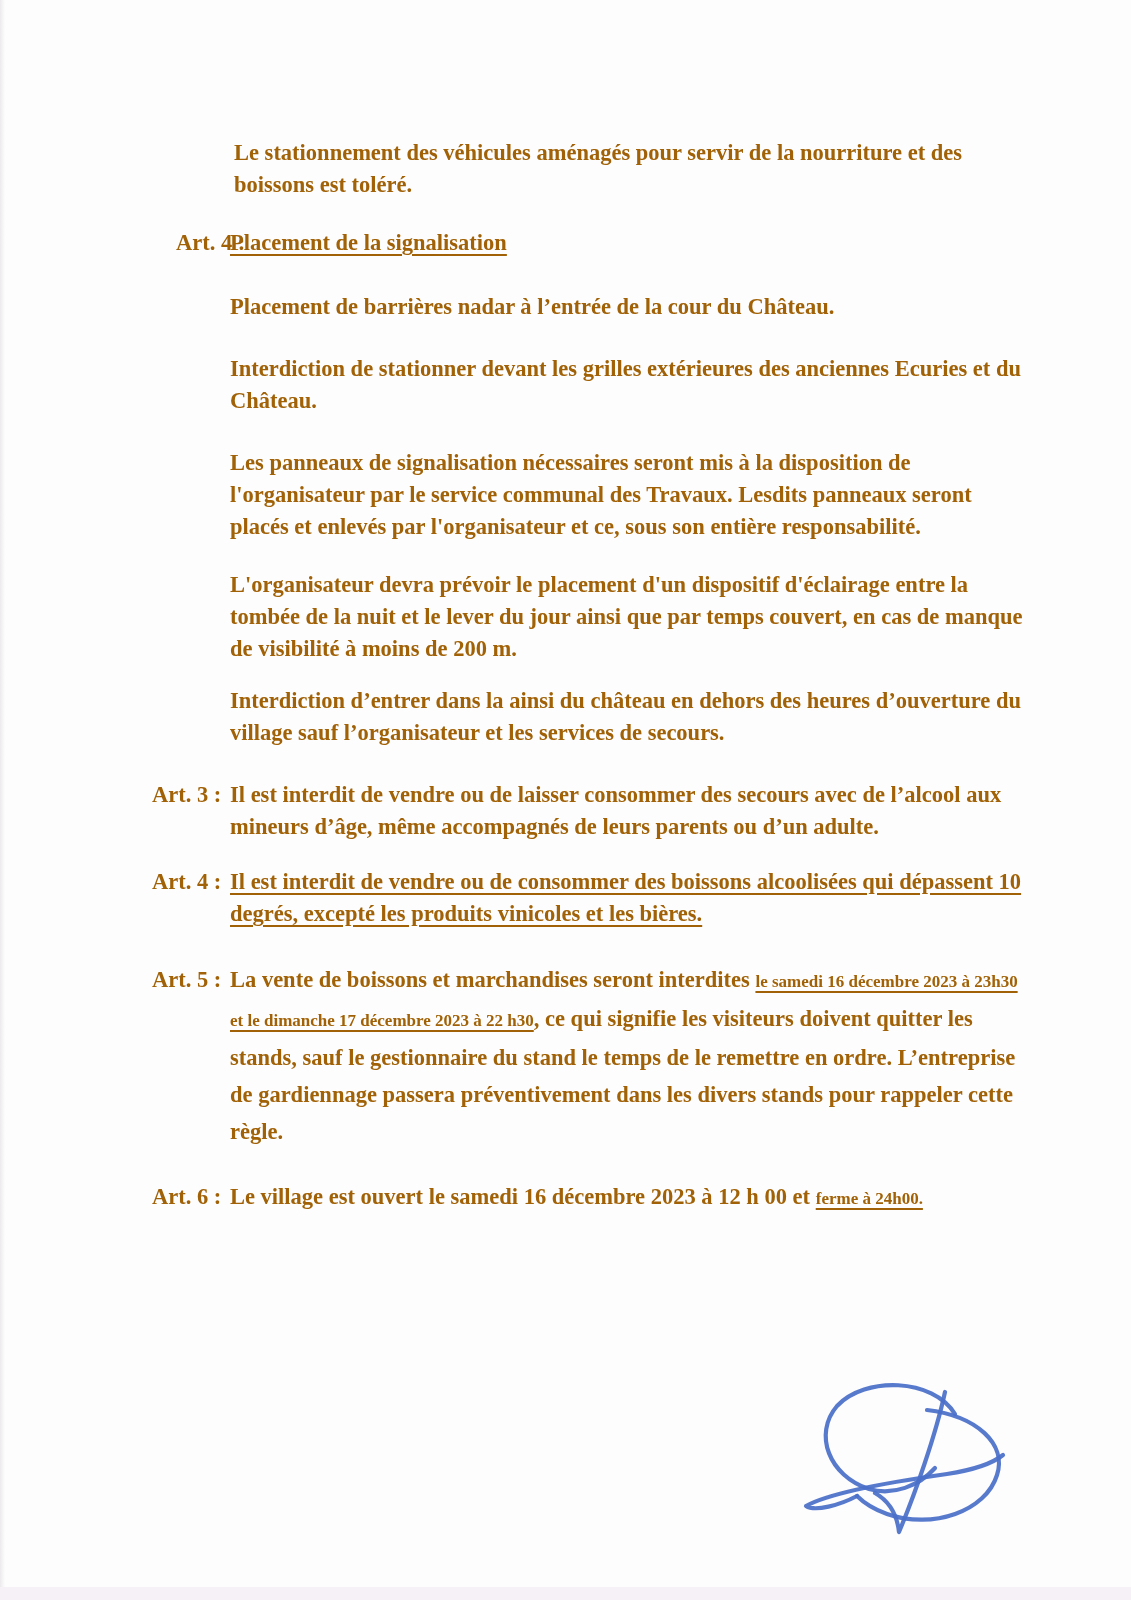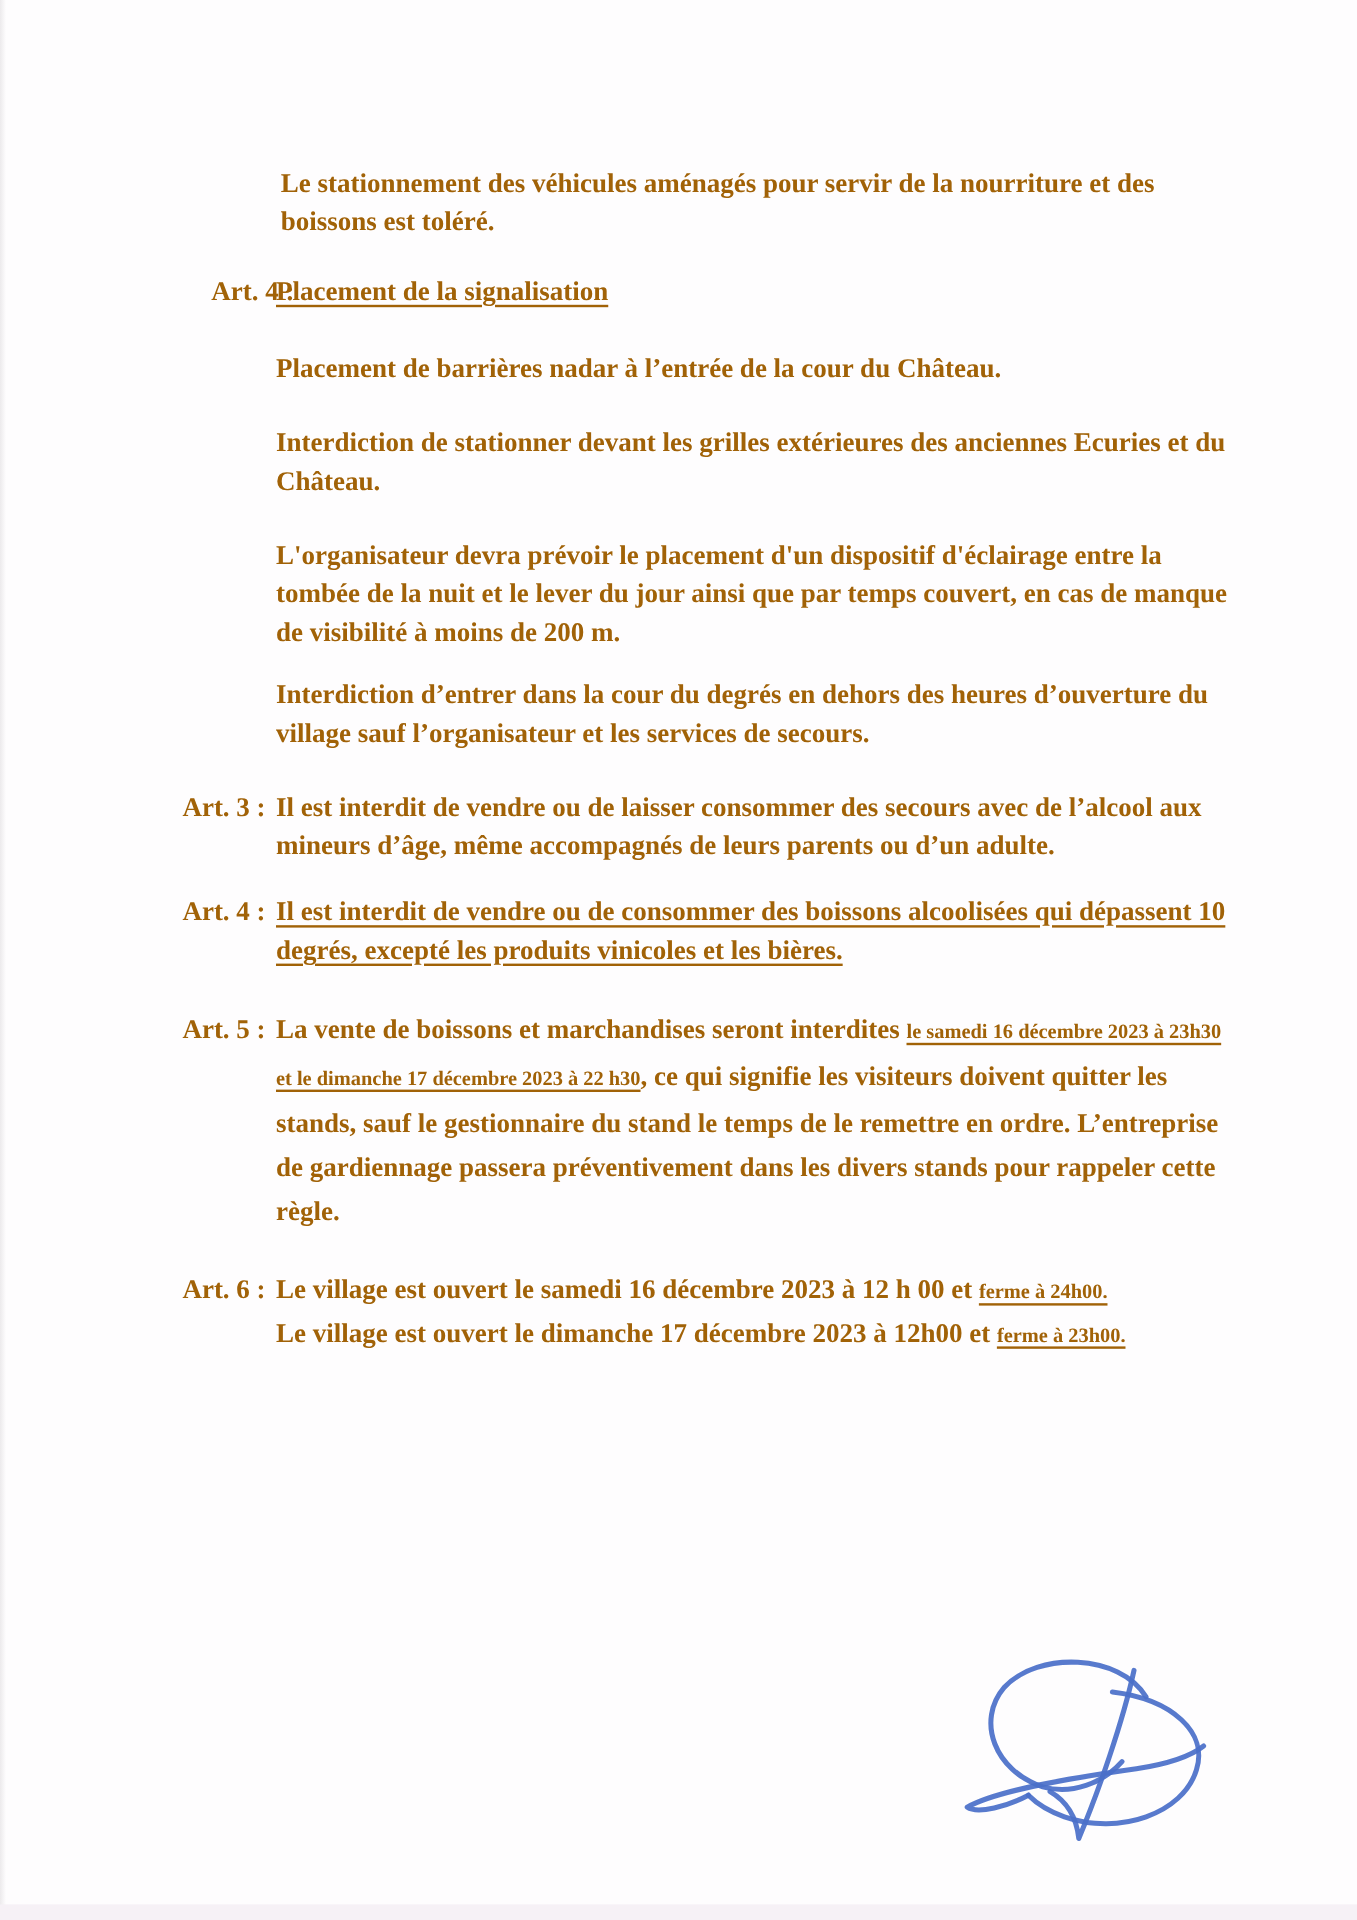--- a/index.html
+++ b/index.html
@@ -78,44 +78,44 @@
 
     <div class="art art-2">
       <span class="label">Art. 4 :</span>
       <span class="u">Placement de la signalisation</span>
     </div>
 
     <p class="ind">Placement de barrières nadar à l’entrée de la cour du Château.</p>
 
     <p class="ind">Interdiction de stationner devant les grilles extérieures des anciennes Ecuries et du Château.</p>
 
+    <p class="ind p3">Les panneaux de signalisation nécessaires seront mis à la disposition de l'organisateur par le service communal des Travaux. Lesdits panneaux seront placés et enlevés par l'organisateur et ce, sous son entière responsabilité.</p>
 
     <p class="ind tight">L'organisateur devra prévoir le placement d'un dispositif d'éclairage entre la tombée de la nuit et le lever du jour ainsi que par temps couvert, en cas de manque de visibilité à moins de 200 m.</p>
 
-    <p class="ind">Interdiction d’entrer dans la cour du degrés en dehors des heures d’ouverture du village sauf l’organisateur et les services de secours.</p>
+    <p class="ind">Interdiction d’entrer dans la ainsi du château en dehors des heures d’ouverture du village sauf l’organisateur et les services de secours.</p>
 
     <div class="art art-3">
       <span class="label">Art. 3 :</span>
       <span>Il est interdit de vendre ou de laisser consommer des secours avec de l’alcool aux mineurs d’âge, même accompagnés de leurs parents ou d’un adulte.</span>
     </div>
 
     <div class="art art-4">
       <span class="label">Art. 4 :</span>
       <span class="u">Il est interdit de vendre ou de consommer des boissons alcoolisées qui dépassent 10 degrés, excepté les produits vinicoles et les bières.</span>
     </div>
 
     <div class="art art-5">
       <span class="label">Art. 5 :</span>
       <span>La vente de boissons et marchandises seront interdites </span><span class="big u">le samedi 16 décembre 2023 à 23h30 et le dimanche 17 décembre 2023 à 22 h30</span><span>, ce qui signifie les visiteurs doivent quitter les stands, sauf le gestionnaire du stand le temps de le remettre en ordre.  L’entreprise de gardiennage passera préventivement dans les divers stands pour rappeler cette règle.</span>
     </div>
 
     <div class="art art-6">
       <span class="label">Art. 6 :</span>
       <p><span>Le village est ouvert le samedi 16 décembre 2023 à 12 h 00 et </span><span class="big u">ferme à 24h00.</span></p>
-      <p><span>Le village est ouvert le dimanche 17 décembre 2023 à 12h00 et </span><span class="big u">ferme à 23h00.</span></p>
     </div>
 
   </div>
 
   <svg class="signature" viewBox="0 0 220 185" xmlns="http://www.w3.org/2000/svg" aria-hidden="true">
     <path d="M 160,42 C 138,6 70,4 42,34 C 18,62 34,104 74,117 C 98,124 124,114 140,96"></path>
     <path d="M 132,38 C 182,44 212,72 202,103 C 191,139 138,158 92,142 C 78,137 68,130 62,124"></path>
     <path d="M 150,20 C 141,62 120,122 104,160 C 102,142 94,129 80,121"></path>
     <path d="M 62,124 C 45,133 20,140 11,134 C 36,120 95,110 152,102 C 178,98 198,91 208,83"></path>
   </svg>

